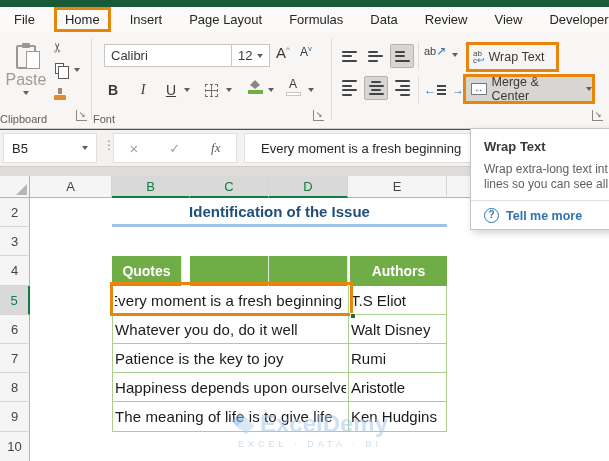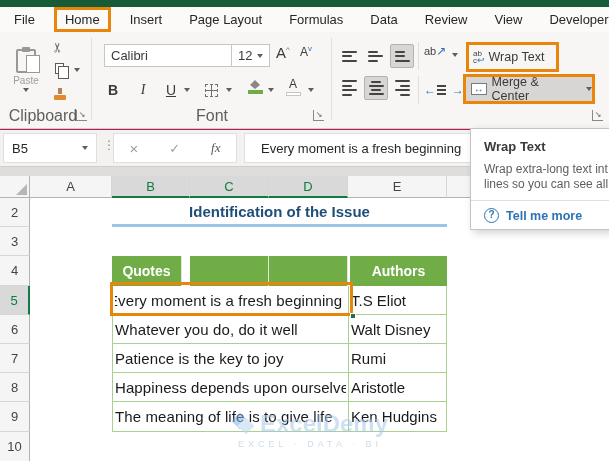--- a/index.html
+++ b/index.html
@@ -9,29 +9,29 @@
 
   
   .titlebar { left:0; top:0; width:609px; height:7px; background:#185C37; }
   .tabrow { left:0; top:7px; width:609px; height:25px; background:#FBFAF9; display:flex; align-items:center; gap:27px; padding-left:14px; white-space:nowrap; }
   .tab { font-size:13px; color:#262626; cursor:default; }
   .tab-home-box { border:3px solid #E8860C; padding:2px 8px; margin:-2px -8px; }
 
   
   .ribbon { left:0; top:32px; width:609px; height:97px; background:#F7F6F5; border-bottom:1px solid #CFCDCB; }
   .grp-divider { position:absolute; top:6px; height:82px; width:1px; background:#E1DFDD; }
-  .grp-label { position:absolute; bottom:3px; font-size:16px; color:#605E5C; text-align:center; }
+  .grp-label { position:absolute; bottom:3px; font-size:11px; color:#605E5C; }
   .launcher { position:absolute; width:11px; height:11px; font-size:8px; color:#605E5C; border-left:1px solid #8A8886; border-bottom:1px solid #8A8886; text-align:center; line-height:10px; }
   .chev { display:inline-block; width:0; height:0; border-left:3.5px solid transparent; border-right:3.5px solid transparent; border-top:4px solid #605E5C; }
 
   .paste-btn { left:6px; top:4px; width:40px; height:68px; display:flex; flex-direction:column; align-items:center; justify-content:center; gap:2px; }
   .clipboard-glyph { width:20px; height:24px; border:2px solid #9A9896; border-radius:2px; position:relative; background:#F7F6F5; }
   .clipboard-glyph::before { content:""; position:absolute; left:4px; top:-4px; width:8px; height:5px; background:#9A9896; border-radius:1px; }
   .clipboard-glyph::after { content:""; position:absolute; right:-6px; top:4px; width:12px; height:16px; background:#fff; border:1.5px solid #9A9896; }
-  .paste-label { font-size:10px; color:#9E9C9A; }
+  .paste-label { font-size:16px; color:#9E9C9A; }
   .cut-icon { left:52px; top:8px; font-size:13px; color:#5C5A58; transform:rotate(-90deg); }
   .copy-icon { left:55px; top:31px; width:9px; height:11px; border:1.4px solid #5C5A58; background:#fff; }
   .copy-icon::after { content:""; position:absolute; left:2px; top:2px; width:9px; height:11px; border:1.4px solid #5C5A58; background:#fff; }
   .copy-chev { left:74px; top:36px; }
   .painter-icon { left:54px; top:56px; width:12px; height:12px; }
   .painter-icon .bristle { position:absolute; left:0; bottom:0; width:12px; height:5px; background:#E08A2E; border-radius:1px; }
   .painter-icon .handle { position:absolute; left:4px; top:0; width:4px; height:6px; background:#B0855B; }
 
   .select-box { position:absolute; height:23px; background:#fff; border:1px solid #C8C6C4; display:flex; align-items:center; padding:0 6px; font-size:13px; color:#3B3A39; }
   .select-box .chev { margin-left:auto; }

